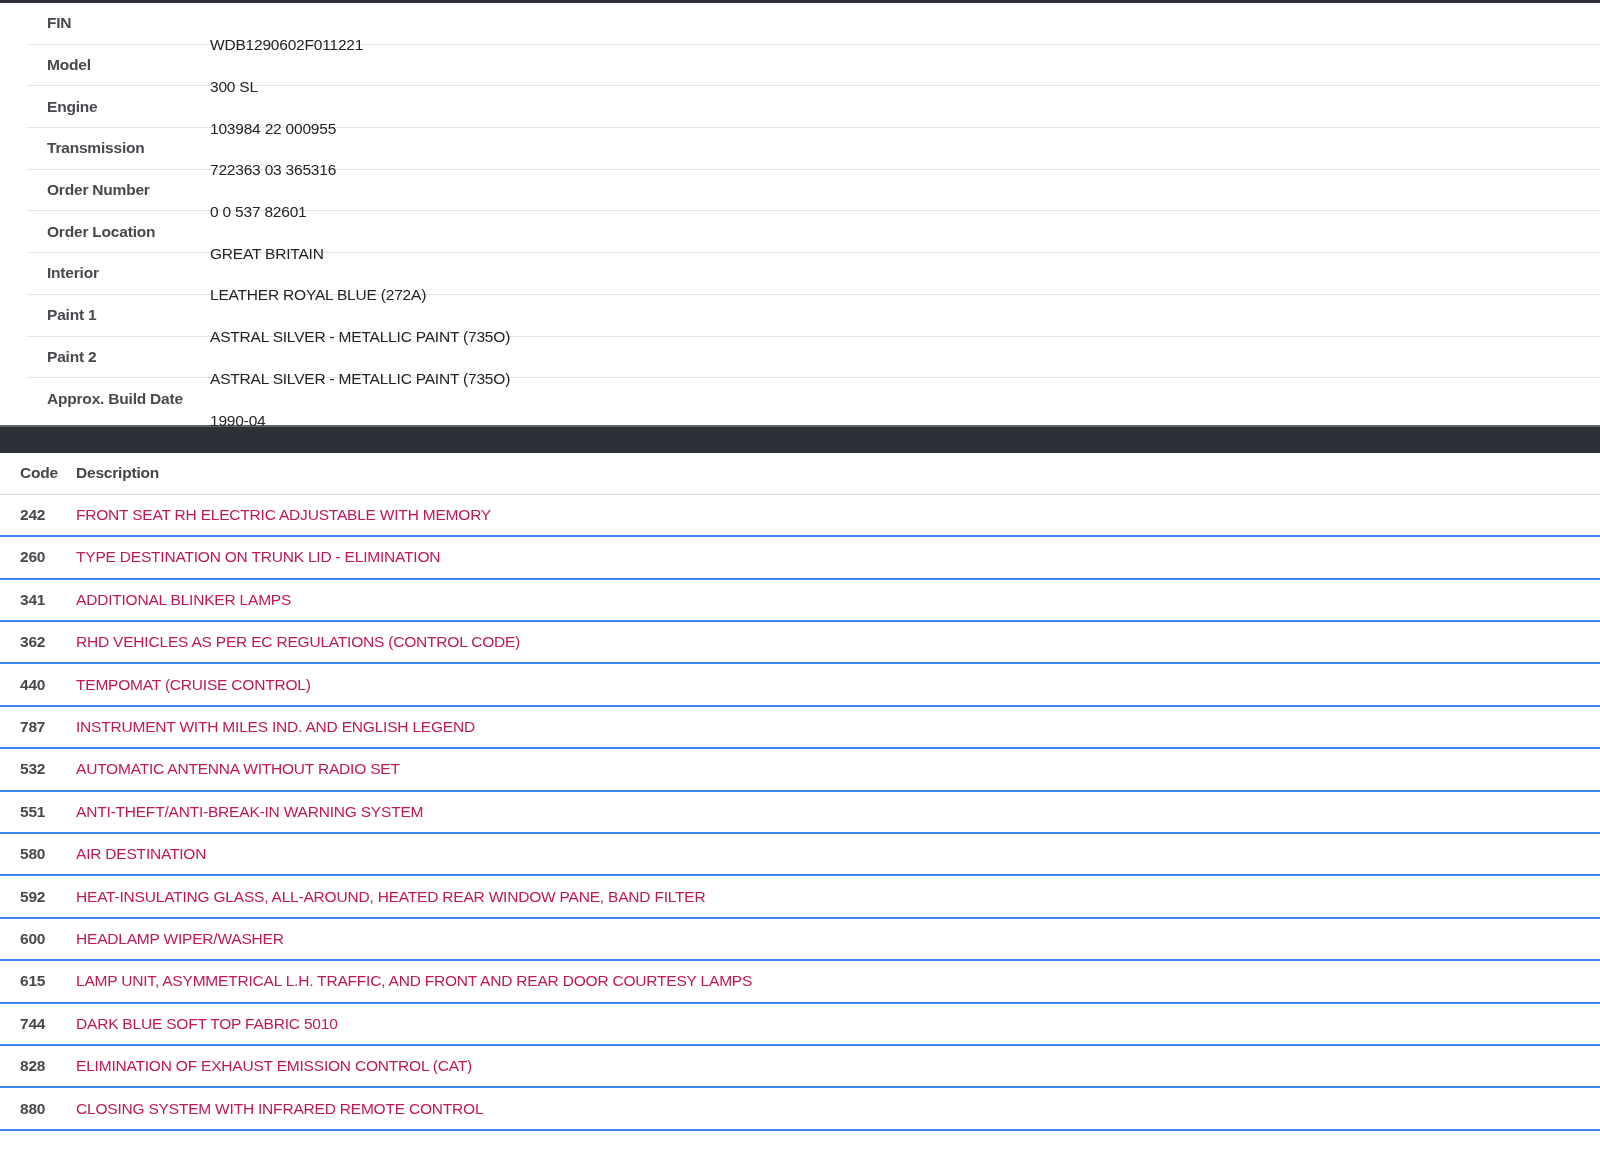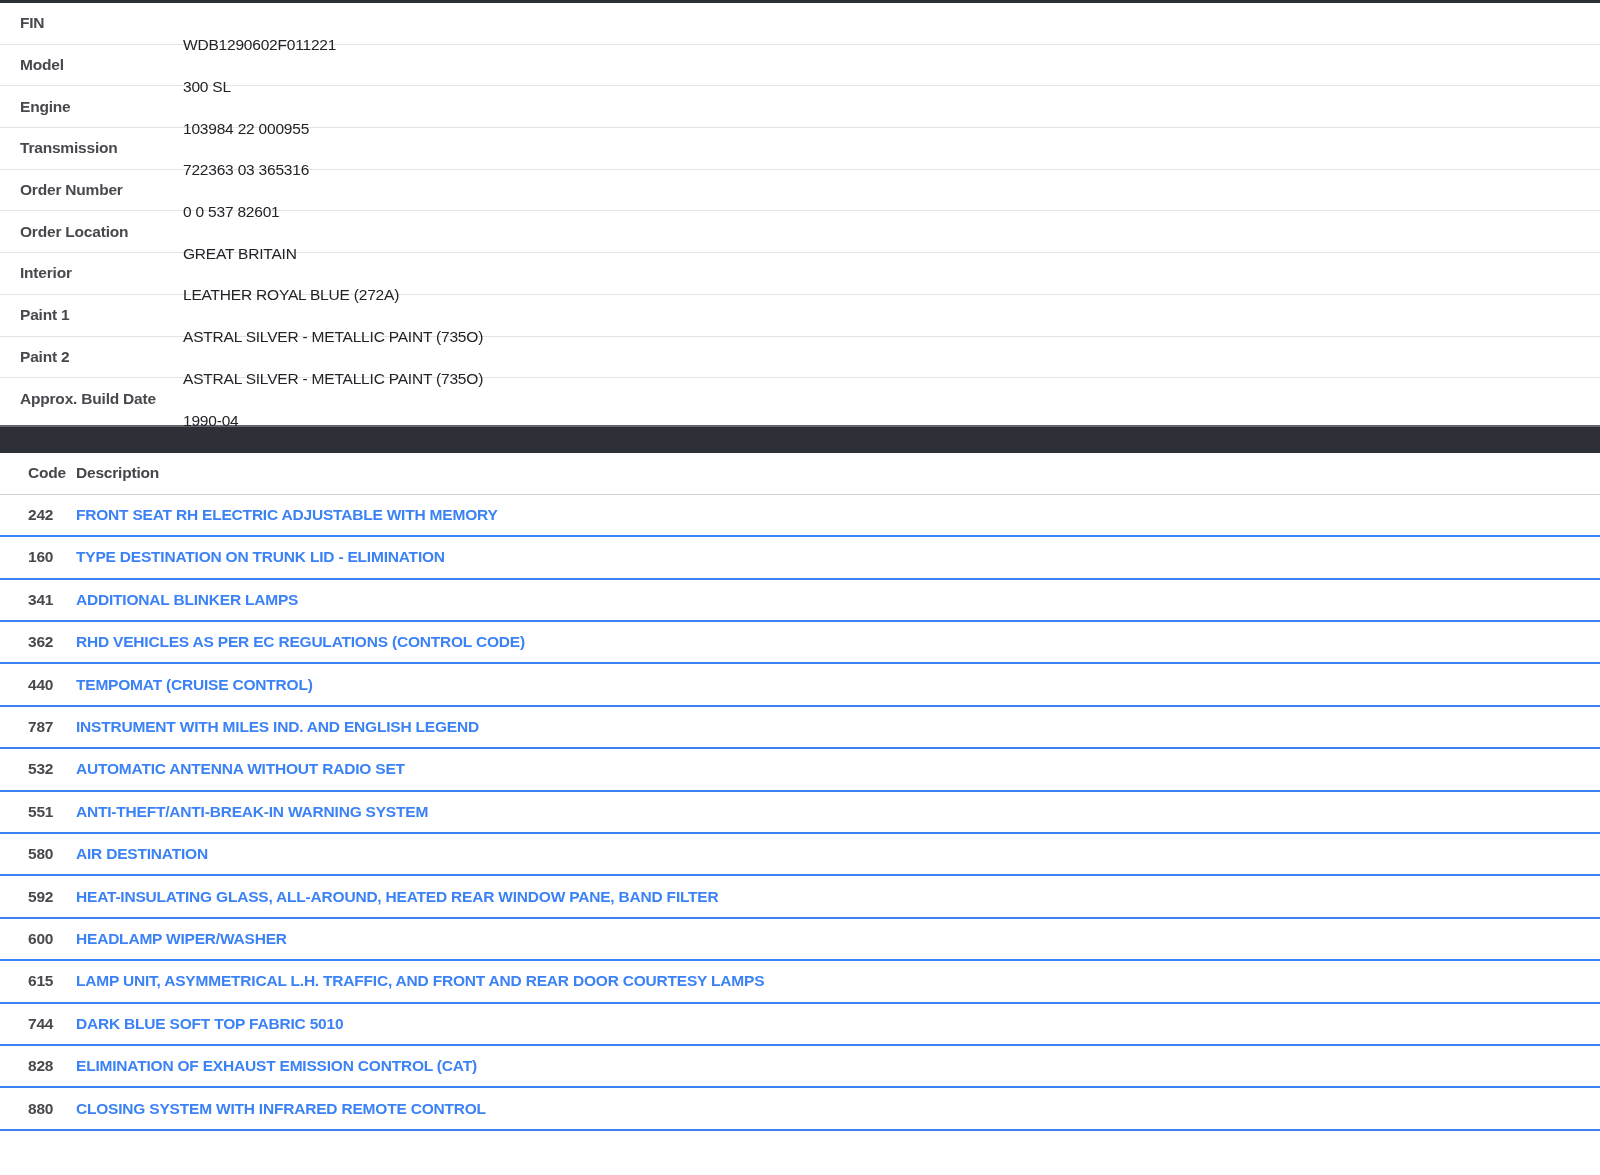--- a/index.html
+++ b/index.html
@@ -13,21 +13,21 @@
     font-stretch: semi-condensed;
     letter-spacing: -0.2px;
     font-size: 15.5px;
   }
   .top-border {
     height: 3px;
     background: #2e3037;
     width: 100%;
   }
   
-  .spec-table { width: 100%; }
+  .spec-table { width: 100%; padding-left: 27px; }
   .spec-row {
     display: flex;
     align-items: center;
     height: 41.7px;
     border-bottom: 1px solid #e3e3e5;
     background: #ffffff;
   }
   .spec-row:last-child { border-bottom: none; }
   .spec-label {
     width: 183px;
@@ -69,30 +69,30 @@
   }
   .code-row {
     display: flex;
     align-items: center;
     height: 42.4px;
     border-bottom: 2px solid #3b82f6;
     background: #ffffff;
   }
   .col-code {
     width: 76px;
-    padding-left: 28px;
+    padding-left: 20px;
     flex-shrink: 0;
     color: #48494e;
     font-weight: 600;
     white-space: nowrap;
   }
   .col-desc {
     flex: 1;
-    color: #3b82f6;
-    font-weight: 700;
+    color: #be185d;
+    font-weight: 400;
     white-space: nowrap;
   }
 </style>
 </head>
 <body>
 
 <div class="top-border"></div>
 
 <div class="spec-table">
   <div class="spec-row">
@@ -143,21 +143,21 @@
   <div class="codes-header">
     <div class="col-code">Code</div>
     <div class="col-desc">Description</div>
   </div>
 
   <div class="code-row">
     <div class="col-code">242</div>
     <div class="col-desc">FRONT SEAT RH ELECTRIC ADJUSTABLE WITH MEMORY</div>
   </div>
   <div class="code-row">
-    <div class="col-code">160</div>
+    <div class="col-code">260</div>
     <div class="col-desc">TYPE DESTINATION ON TRUNK LID - ELIMINATION</div>
   </div>
   <div class="code-row">
     <div class="col-code">341</div>
     <div class="col-desc">ADDITIONAL BLINKER LAMPS</div>
   </div>
   <div class="code-row">
     <div class="col-code">362</div>
     <div class="col-desc">RHD VEHICLES AS PER EC REGULATIONS (CONTROL CODE)</div>
   </div>

